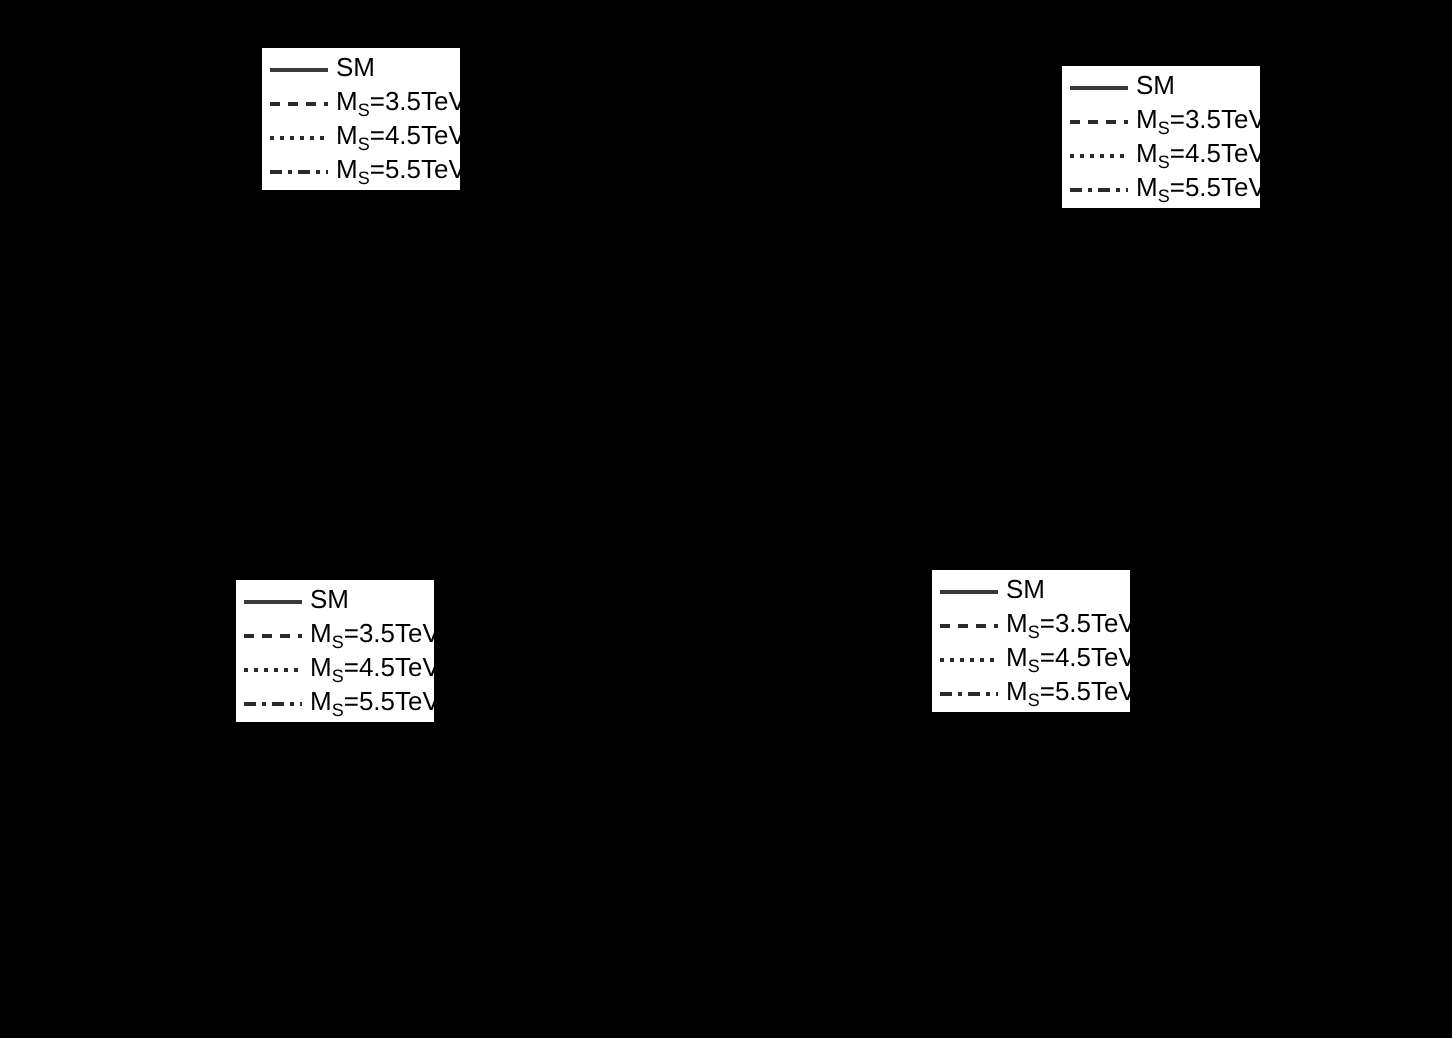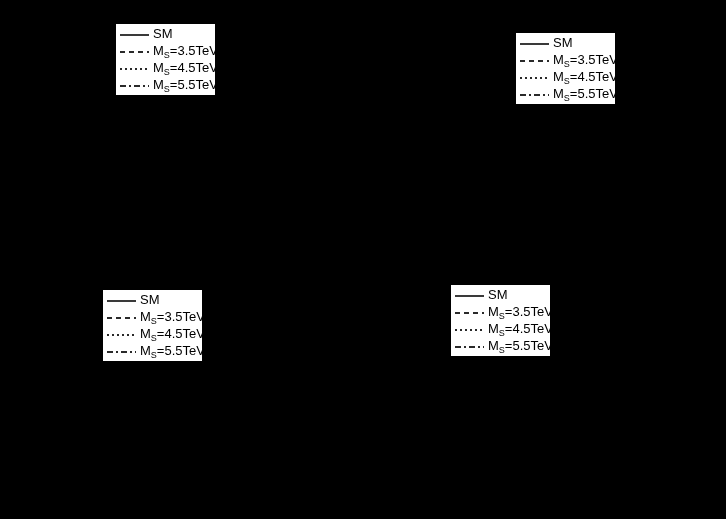--- a/index.html
+++ b/index.html
@@ -4,20 +4,21 @@
 <style>
   html, body { margin: 0; padding: 0; }
   body { background: #000; }
   .canvas {
     position: relative;
     width: 632px;
     height: 519px;
     background: #000000;
     overflow: hidden;
     font-family: "Liberation Sans", sans-serif;
+    margin-left: 15px;
   }
   .legend {
     position: absolute;
     box-sizing: border-box;
     width: 101px;
     height: 73px;
     background: #ffffff;
     border: 1px solid #000000;
     padding: 2px 0 1px 4px;
   }

